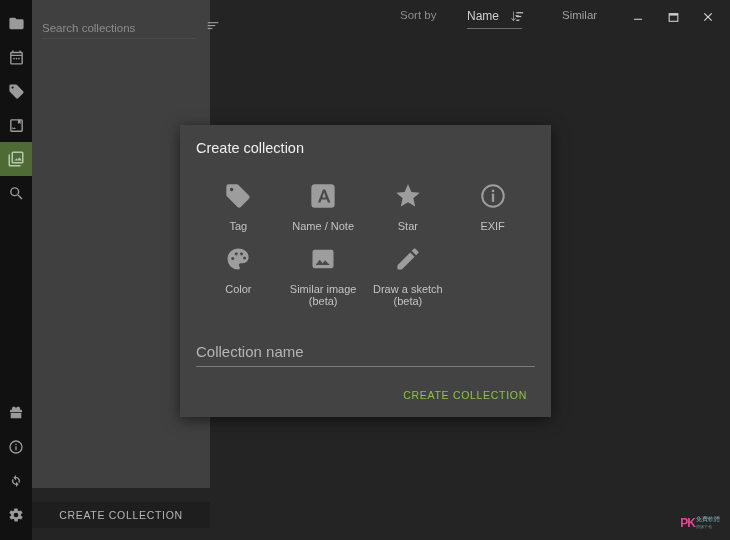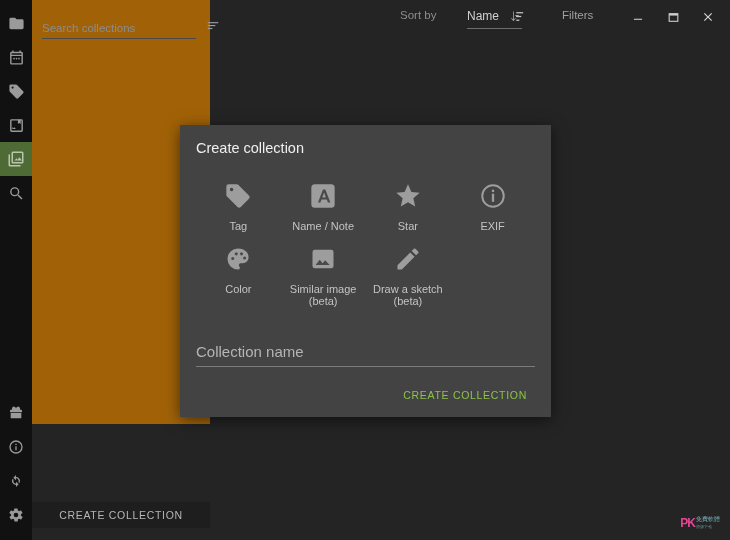--- a/index.html
+++ b/index.html
@@ -34,22 +34,22 @@
     cursor: pointer;
   }
   .rail-item svg { display: block; }
   .rail-item.active { background: #4e6b36; }
   .rail-item .ic { fill: #9a9a9a; }
   .rail-item.active .ic { fill: #b9c6ae; }
 
   
   .panel {
     position: absolute; left: 32px; top: 0;
-    width: 178px; height: 424px;
-    background: #a16207;
+    width: 178px; height: 488px;
+    background: #404040;
   }
   .search-row {
     position: absolute; left: 10px; top: 18px;
     width: 158px;
     display: flex; align-items: flex-end;
   }
   .search-input {
     flex: 1;
     border: none; outline: none; background: transparent;
     border-bottom: 1px solid #4a4a4a;
@@ -310,21 +310,21 @@
 
     <span class="sort-order-icon">
       <svg width="15" height="15" viewBox="0 0 24 24">
         <rect x="10" y="5" width="11" height="2" fill="#c5c5c5"></rect>
         <rect x="10" y="11" width="8" height="2" fill="#c5c5c5"></rect>
         <rect x="10" y="17" width="5" height="2" fill="#c5c5c5"></rect>
         <path d="M5 4v13l-2.5-2.5L2 15l3.5 4L9 15l-.5-.5L6 17V4z" fill="#c5c5c5"></path>
       </svg>
     </span>
 
-    <span class="filters-label">Filters</span>
+    <span class="filters-label">Similar</span>
 
     <span class="wbtn wbtn-min">
       <svg width="14" height="14" viewBox="0 0 24 24">
           <rect x="5" y="15" width="14" height="1.8" fill="#cfcfcf"></rect>
         </svg>
     </span>
     <span class="wbtn wbtn-max">
       <svg width="13" height="13" viewBox="0 0 24 24">
           <rect x="4" y="5" width="16" height="14" fill="none" stroke="#cfcfcf" stroke-width="2"></rect>
           <rect x="4" y="5" width="16" height="3.4" fill="#cfcfcf"></rect>

